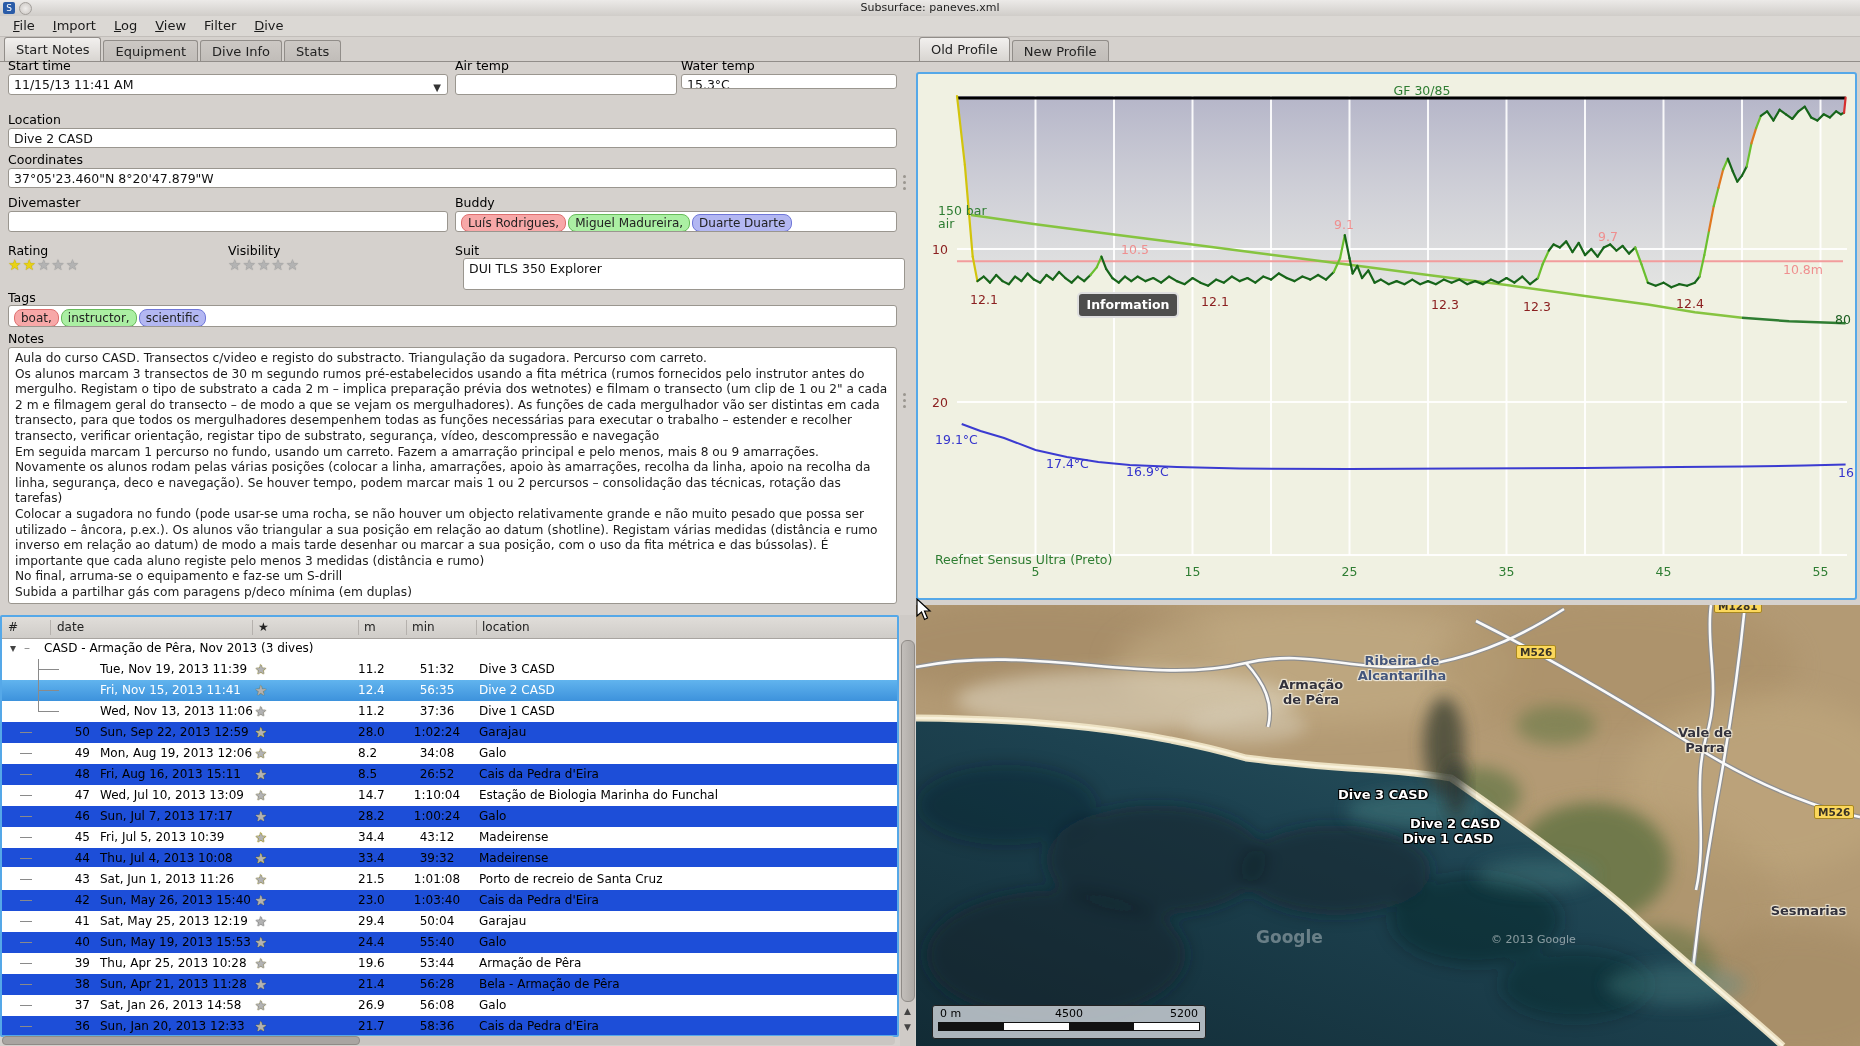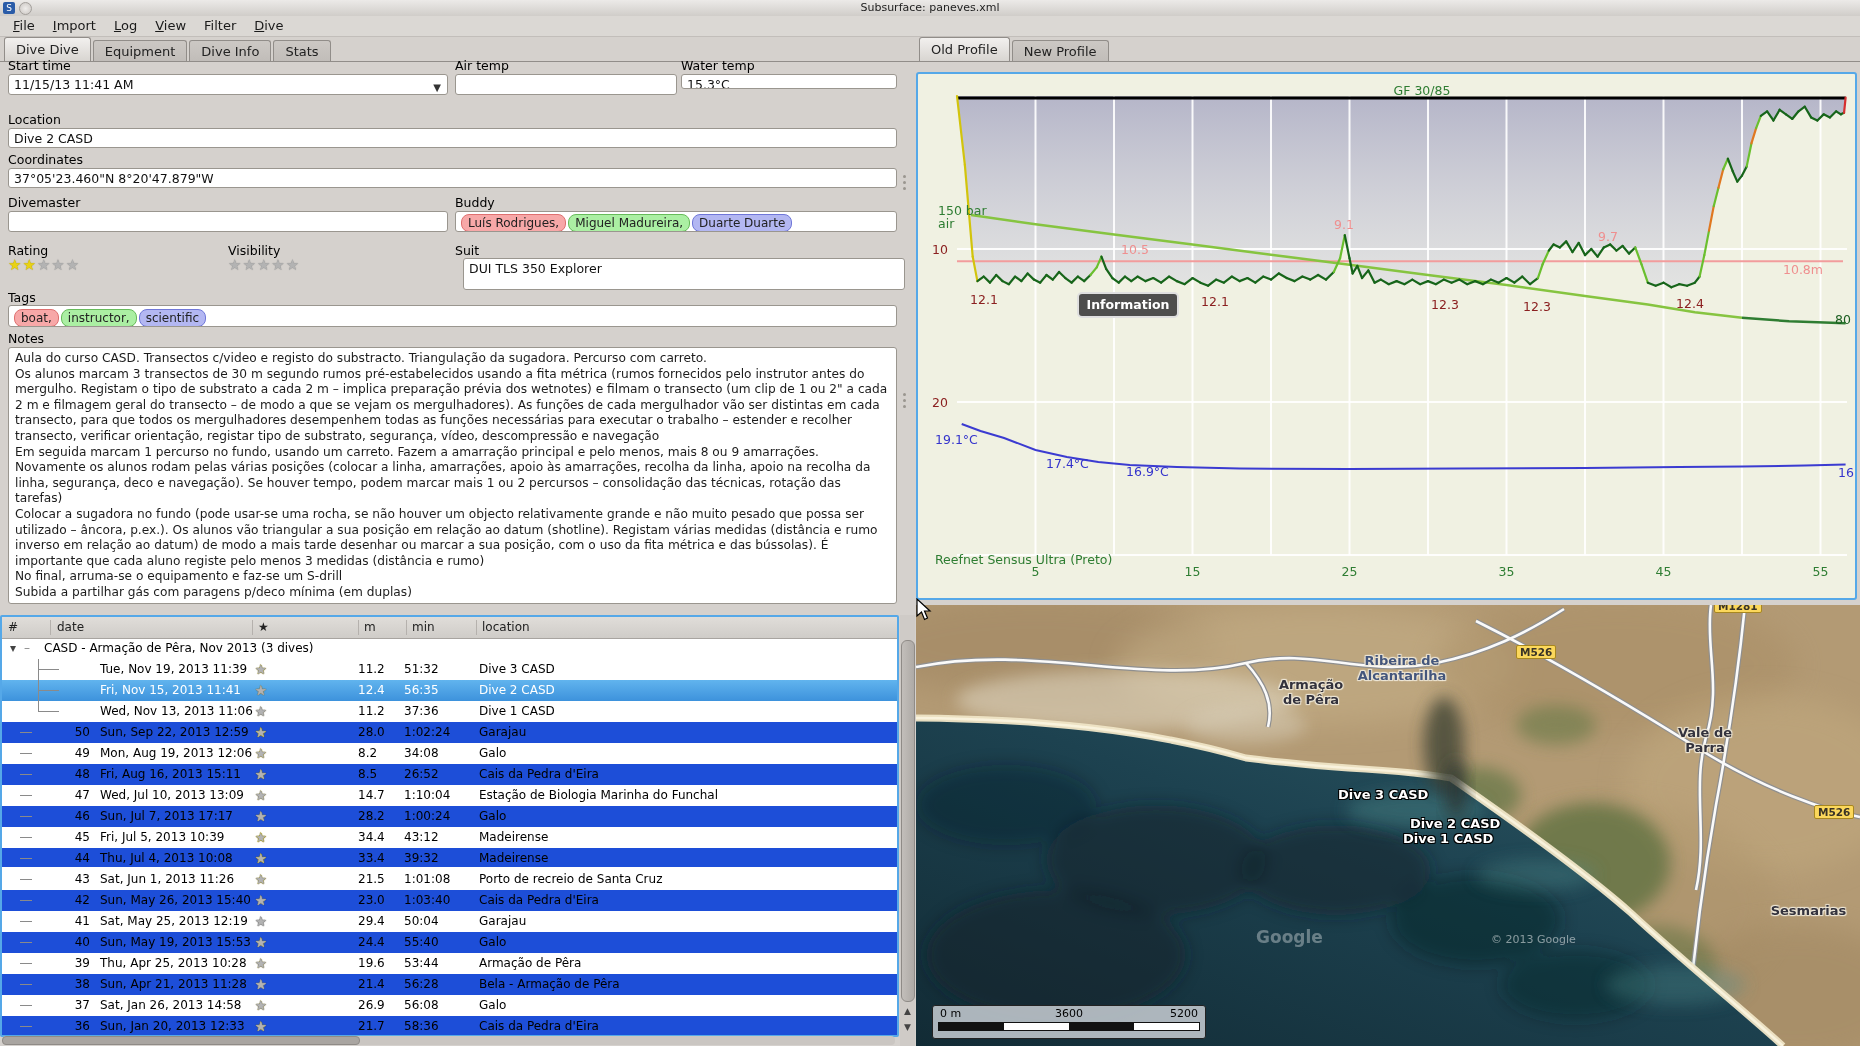--- a/index.html
+++ b/index.html
@@ -41,21 +41,21 @@
   .hcell{position:absolute;top:0;line-height:20px;font-size:12px;color:#222;}
   .hsep{position:absolute;top:3px;height:15px;width:1px;background:#b5b1ad;}
   .dlrow{position:absolute;left:0;width:100%;height:21px;line-height:21px;font-size:12px;color:#000;}
   .dlrow.alt{background:#1d4ed8;}
   .dlrow.selected{background:linear-gradient(#61b4ee,#3d92dc);color:#fff;}
   .dlrow span{position:absolute;top:0;white-space:nowrap;}
   .c-num{left:0;width:88px;text-align:right;}
   .c-date{left:98px;}
   .c-stars{left:253px;}
   .c-m{left:356px;width:46px;text-align:left;}
-  .c-min{left:402px;width:66px;text-align:left;}
+  .c-min{left:402px;width:66px;text-align:center;}
   .c-loc{left:477px;}
   .tree{position:absolute;background:#8a8a8a;}
   
   #dl-vtrack{left:900px;top:615px;width:15px;height:431px;background:#cfcbc7;}
   #dl-vthumb{left:901px;top:640px;width:12px;height:360px;background:linear-gradient(90deg,#c2beba,#aeaaa6);border:1px solid #8f8b87;border-radius:6px;}
   .varrow{left:901px;width:13px;height:15px;color:#444;font-size:9px;text-align:center;line-height:15px;}
   #dl-htrack{left:2px;top:1036px;width:893px;height:9px;background:#cac6c2;border-radius:4px;}
   #dl-hthumb{left:2px;top:1036px;width:358px;height:9px;background:#a9a5a1;border:1px solid #8f8b87;border-radius:4px;box-sizing:border-box;}
   .grip{left:903px;width:3px;height:24px;}
   .grip i{display:block;width:3px;height:3px;border-radius:50%;background:#9a968f;margin:3px 0;}
@@ -89,21 +89,21 @@
 <div class="abs" id="menubar">
     <div class="menu-item accel">File</div>
     <div class="menu-item accel">Import</div>
     <div class="menu-item accel">Log</div>
     <div class="menu-item accel">View</div>
     <div class="menu-item">Filter</div>
     <div class="menu-item accel">Dive</div>
   </div>
 
 <div class="abs tabbar" id="left-tabbar">
-    <div class="tab active">Dive Dive</div>
+    <div class="tab active">Start Notes</div>
     <div class="tab">Equipment</div>
     <div class="tab">Dive Info</div>
     <div class="tab">Stats</div>
   </div>
 <div class="abs tabline" id="left-tabline"></div>
 
 <div class="abs flabel" style="left:8px;top:58px;">Start time</div>
 <div class="abs flabel" style="left:455px;top:58px;">Air temp</div>
 <div class="abs flabel" style="left:681px;top:58px;">Water temp</div>
 <div class="abs field" style="left:8px;top:74px;width:440px;height:21px;">
@@ -715,21 +715,21 @@
     <path d="M0,113 C120,114 230,124 330,153 C430,166 480,163 535,173 C600,218 670,268 715,308 C760,350 825,403 867,441" stroke="#efe5c6" stroke-width="7" fill="none" opacity=".95"></path>
     <path d="M0,113 C120,114 230,124 330,153 C430,166 480,163 535,173 C600,218 670,268 715,308 C760,350 825,403 867,441" stroke="#fbf6e3" stroke-width="2.5" fill="none" opacity=".8"></path>
     <ellipse cx="528" cy="140" rx="20" ry="48" fill="#3f4436" opacity=".8" filter="url(#blur8)"></ellipse>
     <ellipse cx="540" cy="185" rx="10" ry="30" fill="#2d3530" opacity=".8" filter="url(#blur8)"></ellipse>
   </svg>
   <div id="wm">Google</div>
   <div id="cr">© 2013 Google</div>
   <div class="abs" id="scalebar">
     <div class="lbls">
       <span style="position:absolute;left:2px;">0 m</span>
-      <span style="position:absolute;left:50%;transform:translateX(-50%);">3600</span>
+      <span style="position:absolute;left:50%;transform:translateX(-50%);">4500</span>
       <span style="position:absolute;right:2px;">5200</span>
     </div>
     <div class="bar">
         <i></i>
         <i></i>
         <i></i>
         <i></i>
       </div>
   </div>
 <div class="maplabel" style="left: 340px; top: 72px; width: 110px;">Armação

